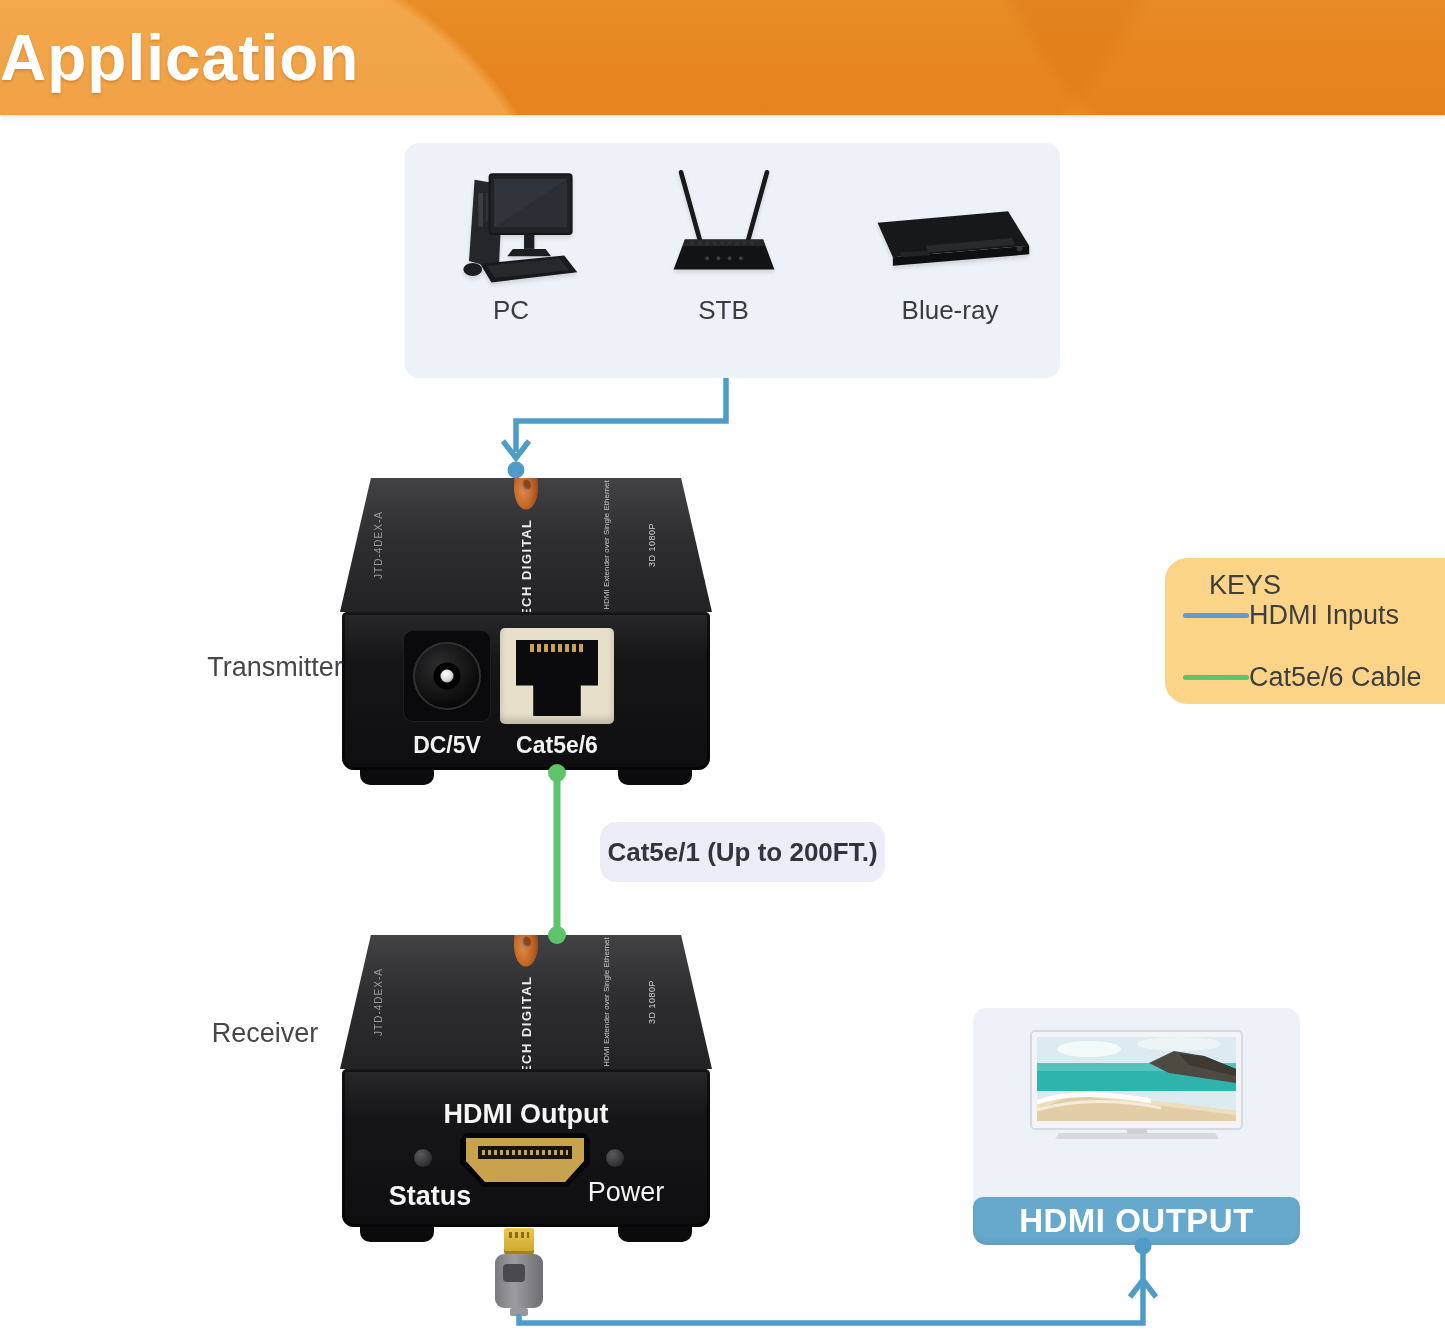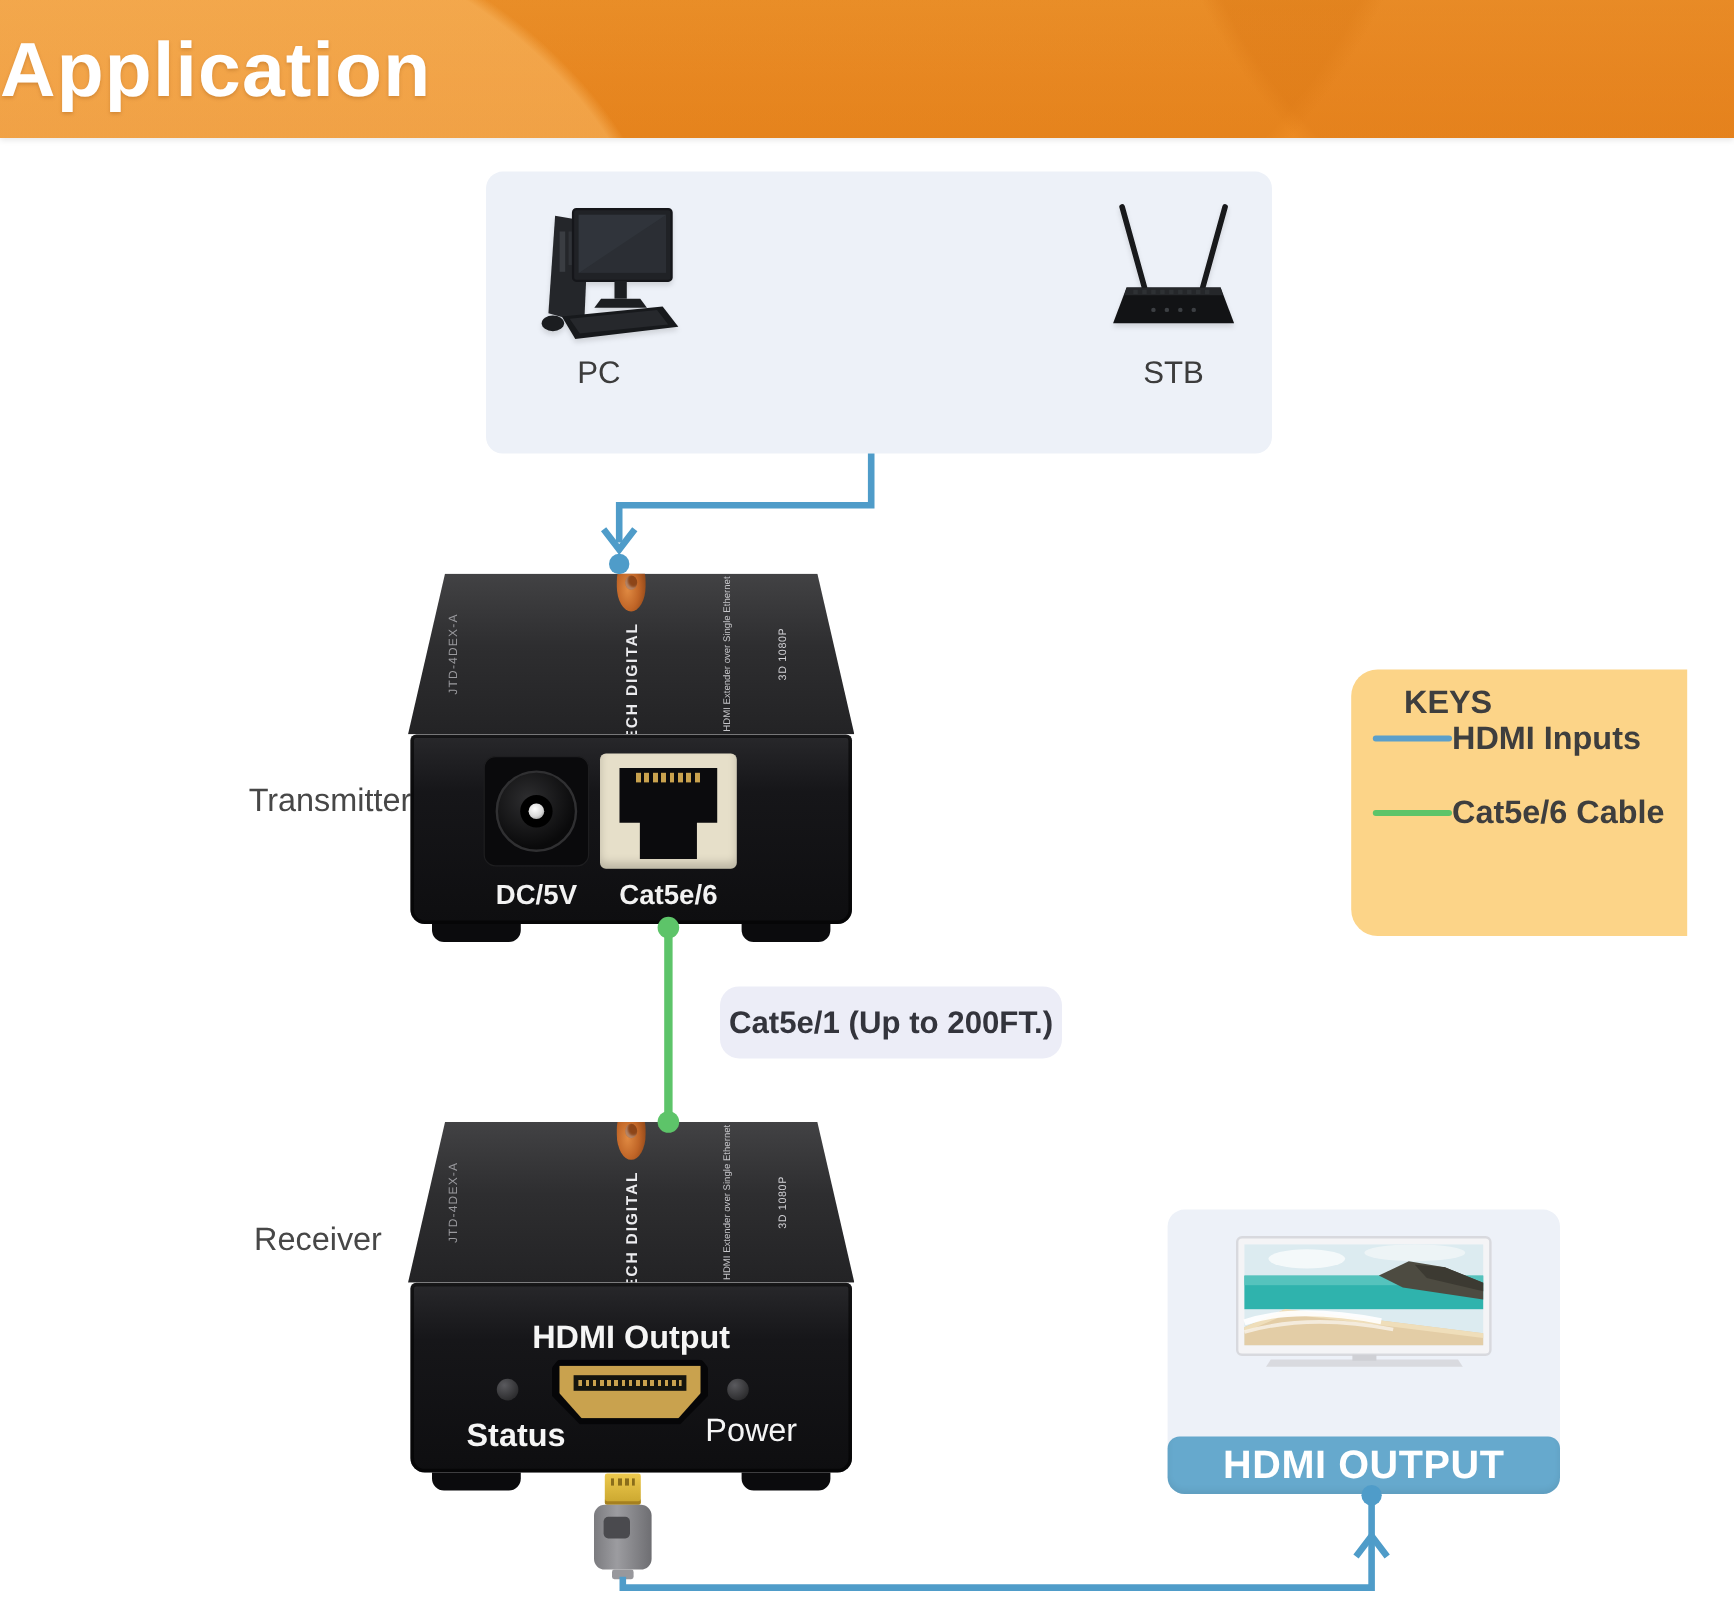--- a/index.html
+++ b/index.html
@@ -33,21 +33,21 @@
   .panel{position:absolute;background:var(--panel-bg);border-radius:14px;z-index:2;}
   .bar-blue{position:absolute;left:0;right:0;bottom:0;height:46px;background:var(--bar-blue);
     border-radius:10px 10px 14px 14px;display:flex;align-items:center;justify-content:center;
     color:#fff;font-weight:bold;letter-spacing:.5px;
     box-shadow:inset 0 -3px 5px rgba(0,0,0,.07);}
 
   
   .inputs-panel{left:405px;top:143px;width:655px;height:235px;}
   .inputs-panel .bar-blue{font-size:30px;}
   .devices{position:absolute;left:0;right:0;top:0;bottom:46px;display:flex;
-    align-items:flex-end;justify-content:space-between;padding:0 26px 6px 24px;}
+    align-items:flex-end;justify-content:space-between;padding:0 26px 6px 36px;}
   .device{display:flex;flex-direction:column;align-items:center;}
   .device-label{font-size:26px;color:var(--text-dark);margin-top:1px;white-space:nowrap;}
   .device svg{filter:drop-shadow(0 3px 2px rgba(0,0,0,.12));}
 
   
   .cables{position:absolute;left:0;top:0;z-index:5;pointer-events:none;}
   .st-blue{stroke:var(--cable-blue);stroke-width:5.5;fill:none;}
   .st-green{stroke:var(--cable-green);stroke-width:7;fill:none;}
   .f-blue{fill:var(--cable-blue);}
   .f-green{fill:var(--cable-green);}
@@ -121,22 +121,22 @@
 
   
   .side-label{position:absolute;width:150px;text-align:center;color:#474747;font-size:27px;z-index:2;}
 
   
   .pill{position:absolute;left:600px;top:822px;width:285px;height:60px;background:var(--pill-bg);
     border-radius:16px;display:flex;align-items:center;justify-content:center;z-index:2;
     color:#33343c;font-weight:bold;font-size:26px;}
 
   
-  .keys-panel{position:absolute;left:1126px;top:558px;width:280px;height:222px;
-    background:var(--keys-bg);border-radius:22px 0 0 22px;z-index:2;font-weight:bold;}
+  .keys-panel{position:absolute;left:1165px;top:558px;width:280px;height:146px;
+    background:var(--keys-bg);border-radius:22px 0 0 22px;z-index:2;}
   .keys-title{position:absolute;left:44px;top:12px;font-size:27px;color:#3e3e3e;}
   .key-row{position:absolute;left:18px;display:flex;align-items:center;}
   .key-row-0{top:42px;} .key-row-1{top:104px;}
   .key-line{width:66px;height:5px;border-radius:2.5px;}
   .key-label{font-size:27px;color:#3e3e3e;white-space:nowrap;}
 
   
   .output-panel{left:973px;top:1008px;width:327px;height:237px;}
   .output-panel .bar-blue{height:48px;font-size:33px;}
   .tv{display:block;margin:20px auto 0 auto;}
@@ -203,20 +203,30 @@
           <circle cx="42" cy="100" r="2"></circle>
             <circle cx="54" cy="100" r="2"></circle>
           <circle cx="66" cy="100" r="2"></circle>
             <circle cx="78" cy="100" r="2"></circle>
         </g>
       </svg>
       <span class="device-label">STB</span>
     </div>
 
 
+    <div class="device">
+      <svg width="168" height="135" viewBox="0 0 175 132">
+        <polygon points="12,62 148,50 170,86 28,98" fill="#17181a"></polygon>
+        <polygon points="28,98 170,86 170,95 28,107" fill="#0e0f11"></polygon>
+        <polygon points="62,86 152,78 155,85 65,93" fill="#27292c"></polygon>
+        <circle cx="160" cy="89" r="3" fill="#34373b"></circle>
+        <rect x="36" y="92" width="30" height="5" fill="#222428" transform="rotate(-4 51 94)"></rect>
+      </svg>
+      <span class="device-label">Blue-ray</span>
+    </div>
 
   </div>
 </section>
 
 <div class="side-label" style="left:200px;top:652px;">Transmitter</div>
 
 <div class="device-box" style="left:340px;top:478px;">
   <div class="dev-top">
     <div class="dev-brand">
       <span class="brand-text">TECH DIGITAL</span>

